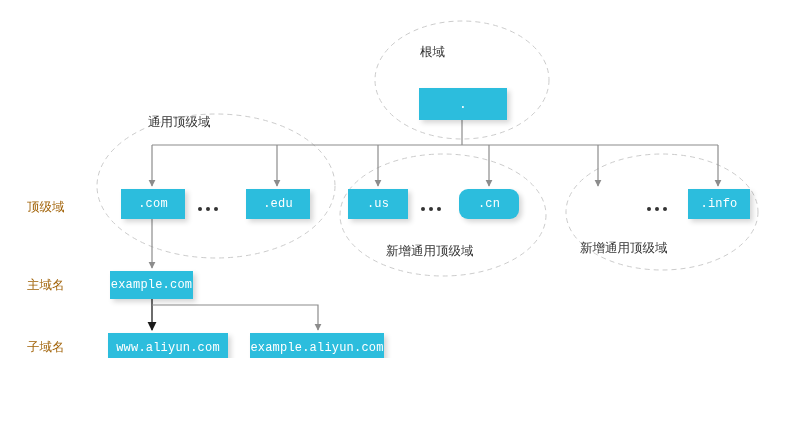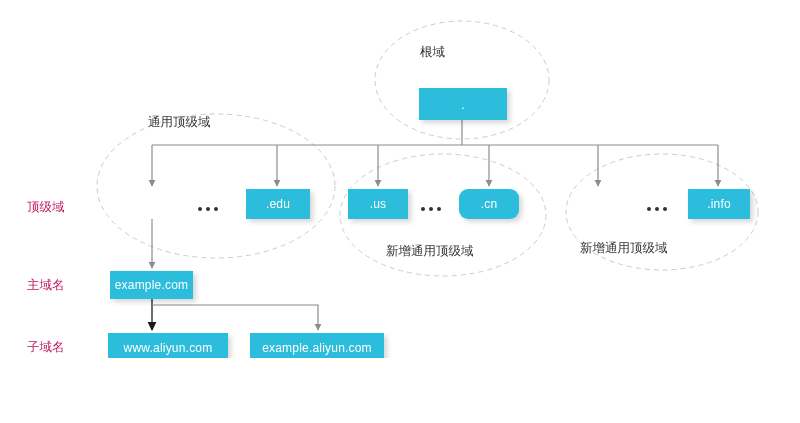--- a/index.html
+++ b/index.html
@@ -5,21 +5,21 @@
   html, body {
     margin: 0;
     padding: 0;
     background: #ffffff;
   }
   #canvas {
     position: relative;
     width: 800px;
     height: 358px;
     background: #ffffff;
-    font-family: Liberation Sans, sans-serif;
+    font-family: Liberation Mono, monospace;
     overflow: hidden;
   }
   svg.layer {
     position: absolute;
     left: 0;
     top: 0;
     width: 800px;
     height: 423px;
     pointer-events: none;
   }
@@ -42,21 +42,21 @@
   }
   .group-label {
     position: absolute;
     color: #333333;
     font-size: 12.5px;
     white-space: nowrap;
     z-index: 2;
   }
   .row-label {
     position: absolute;
-    color: #be185d;
+    color: #a16207;
     font-size: 12.5px;
     white-space: nowrap;
     z-index: 2;
   }
   .ellipsis {
     position: absolute;
     display: flex;
     gap: 4px;
     align-items: center;
     z-index: 2;
@@ -110,20 +110,21 @@
   <div class="group-label" style="left:148px; top:114px;">通用顶级域</div>
   <div class="group-label" style="left:386px; top:243px;">新增通用顶级域</div>
   <div class="group-label" style="left:580px; top:240px;">新增通用顶级域</div>
 
   <div class="row-label" style="left:27px; top:199px;">顶级域</div>
   <div class="row-label" style="left:27px; top:277px;">主域名</div>
   <div class="row-label" style="left:27px; top:339px;">子域名</div>
 
   <div class="node root-node" style="left:419px; top:88px; width:88px; height:32px;">.</div>
 
+  <div class="node" style="left:121px; top:189px; width:64px; height:30px;">.com</div>
   <div class="node" style="left:246px; top:189px; width:64px; height:30px;">.edu</div>
   <div class="node" style="left:348px; top:189px; width:60px; height:30px;">.us</div>
   <div class="node" style="left:459px; top:189px; width:60px; height:30px;border-radius:9px;">.cn</div>
   <div class="node" style="left:688px; top:189px; width:62px; height:30px;">.info</div>
 
   <div class="ellipsis" style="left:198px; top:207px;">
     <i></i>
       <i></i>
       <i></i>
   </div>

